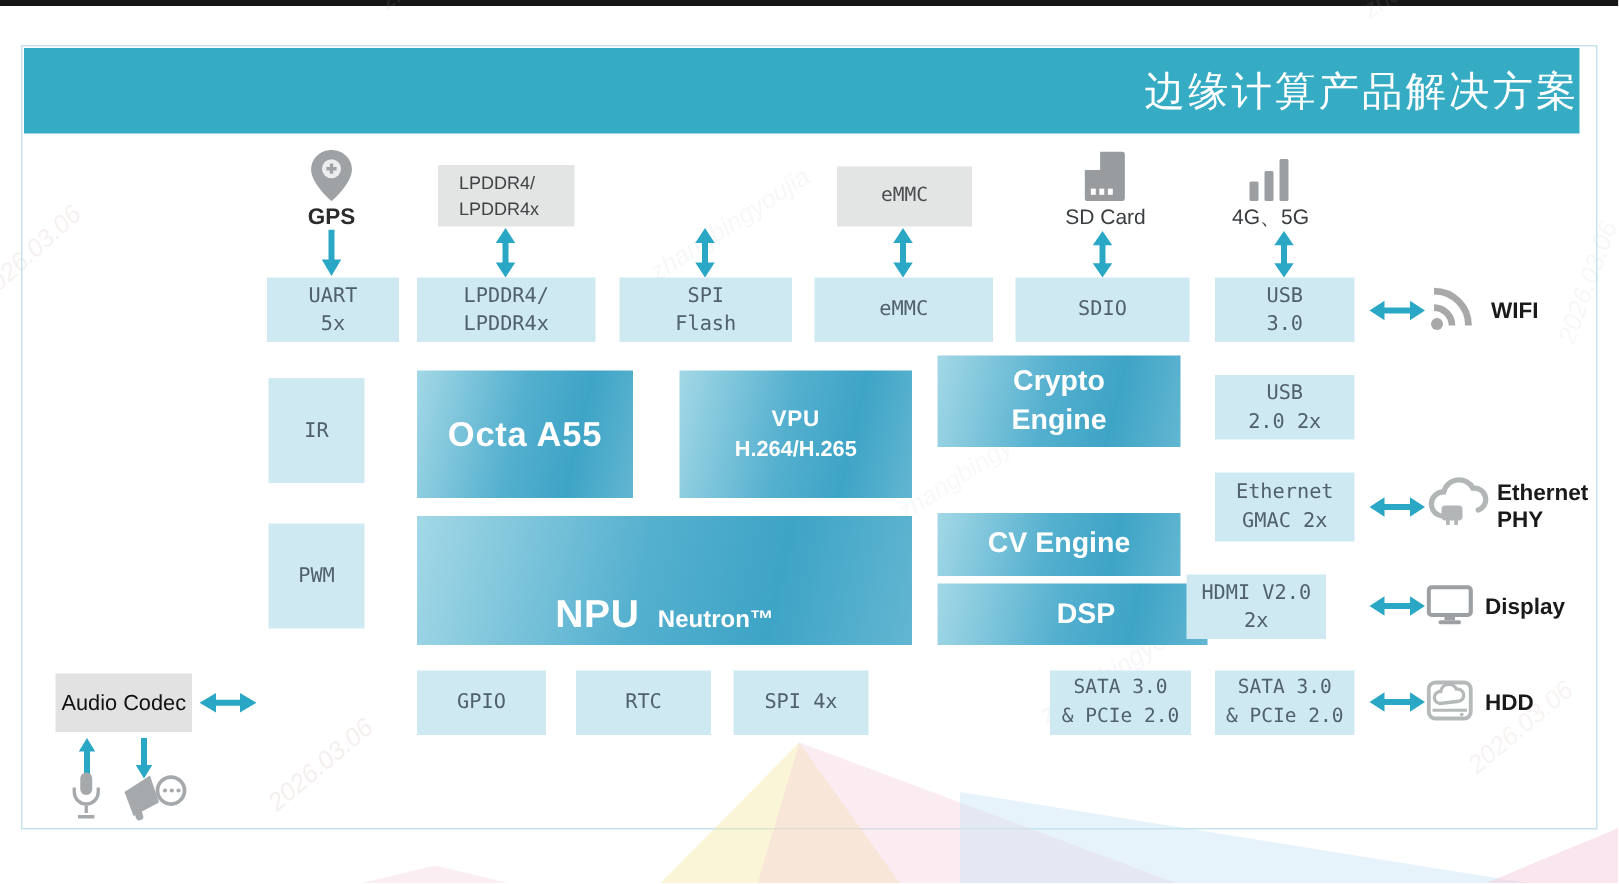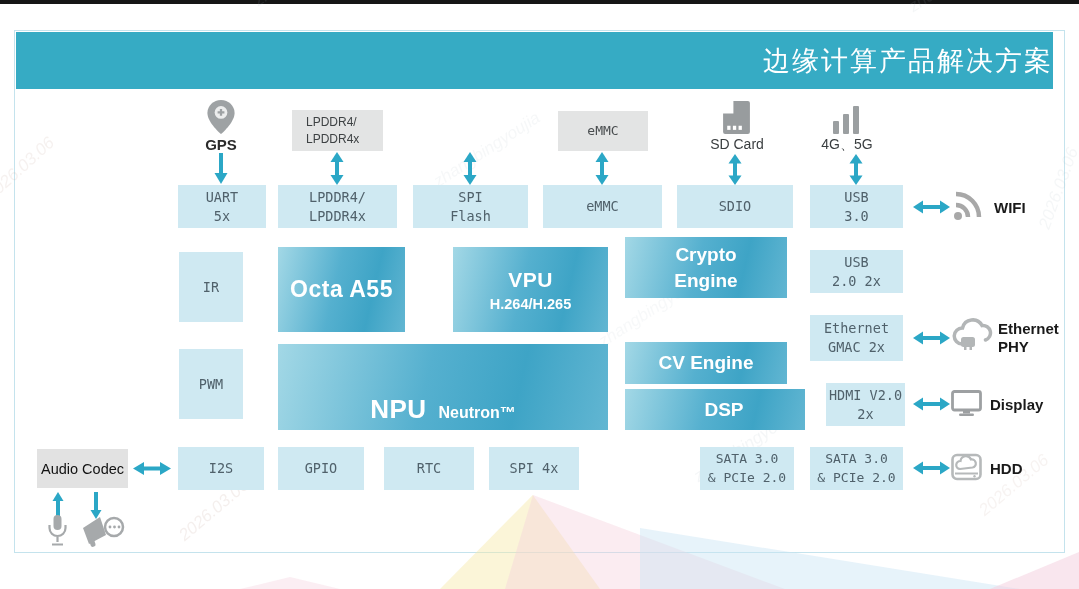--- a/index.html
+++ b/index.html
@@ -154,25 +154,25 @@
   <div class="abs" style="left:952px;top:190px;">
     <svg width="34" height="31" viewBox="0 0 34 31">
       <circle cx="6" cy="26" r="4" fill="#a8a8a8"></circle>
       <path d="M4 15 a12 12 0 0 1 12 12" stroke="#a8a8a8" stroke-width="4.5" fill="none"></path>
       <path d="M4 4 a23 23 0 0 1 23 23" stroke="#a8a8a8" stroke-width="4.5" fill="none"></path>
     </svg>
   </div>
   <div class="abs extlbl" style="left:994px;top:199px;">WIFI</div>
 
   <div class="abs mbox" style="left:179px;top:252px;width:64px;height:70px;">IR</div>
-  <div class="abs grad" style="left:278px;top:247px;width:127px;height:85px;">
+  <div class="abs grad" style="left:278px;top:247px;width:144px;height:85px;">
     <span class="big">Octa A55</span>
   </div>
   <div class="abs grad" style="left:453px;top:247px;width:155px;height:85px;">
-    <span class="big" style="font-size:21px;text-align:right;">VPU</span>
+    <span class="big" style="font-size:15px;text-align:right;">VPU</span>
     <span class="sub">H.264/H.265</span>
   </div>
   <div class="abs grad" style="left:625px;top:237px;width:162px;height:61px;">
     <span class="med">Crypto
 Engine</span>
   </div>
   <div class="abs mbox" style="left:810px;top:250px;width:93px;height:43px;">USB
 2.0 2x</div>
 
   <div class="abs mbox" style="left:179px;top:349px;width:64px;height:70px;">PWM</div>
@@ -202,21 +202,21 @@
     <svg width="41" height="36" viewBox="0 0 41 36">
       <path d="M10 26 a8 8 0 0 1 .5-16 A10.5 10.5 0 0 1 30 7.5 A7.5 7.5 0 0 1 33.5 22" fill="none" stroke="#b3b6b7" stroke-width="3.5" stroke-linecap="round"></path>
       <rect x="9" y="19" width="14" height="10" rx="2.5" fill="#b3b6b7"></rect>
       <rect x="12" y="28" width="2.5" height="4" fill="#b3b6b7"></rect>
         <rect x="17.5" y="28" width="2.5" height="4" fill="#b3b6b7"></rect>
     </svg>
   </div>
   <div class="abs extlbl" style="left:998px;top:320px;">Ethernet
 PHY</div>
 
-  <div class="abs mbox" style="left:826px;top:383px;width:79px;height:43px;">HDMI V2.0
+  <div class="abs mbox" style="left:791px;top:383px;width:93px;height:43px;">HDMI V2.0
 2x</div>
   <div class="abs" style="left:913px;top:397px;">
     <svg width="37" height="14" viewBox="0 0 37 14">
         <polygon points="0,7 10,.5 10,13.5" fill="#2ba7c6"></polygon>
         <rect x="9" y="5" width="19" height="4" fill="#2ba7c6"></rect>
         <polygon points="37,7 27,.5 27,13.5" fill="#2ba7c6"></polygon>
       </svg>
   </div>
   <div class="abs" style="left:951px;top:390px;">
     <svg width="31" height="27" viewBox="0 0 31 27">
@@ -228,21 +228,20 @@
   <div class="abs extlbl" style="left:990px;top:396px;">Display</div>
 
   <div class="abs audio" style="left:37px;top:449px;width:91px;height:39px;">Audio Codec</div>
   <div class="abs" style="left:133px;top:461px;">
     <svg width="38" height="15" viewBox="0 0 38 15">
         <polygon points="0,7.5 11,1 11,14" fill="#2ba7c6"></polygon>
         <rect x="10" y="5.5" width="18" height="4" fill="#2ba7c6"></rect>
         <polygon points="38,7.5 27,1 27,14" fill="#2ba7c6"></polygon>
       </svg>
   </div>
-  <div class="abs mbox" style="left:178px;top:447px;width:86px;height:43px;">I2S</div>
   <div class="abs mbox" style="left:278px;top:447px;width:86px;height:43px;">GPIO</div>
   <div class="abs mbox" style="left:384px;top:447px;width:90px;height:43px;">RTC</div>
   <div class="abs mbox" style="left:489px;top:447px;width:90px;height:43px;">SPI 4x</div>
   <div class="abs mbox" style="left:700px;top:447px;width:94px;height:43px;font-size:13px;">SATA 3.0
 &amp; PCIe 2.0</div>
   <div class="abs mbox" style="left:810px;top:447px;width:93px;height:43px;font-size:13px;">SATA 3.0
 &amp; PCIe 2.0</div>
   <div class="abs" style="left:913px;top:461px;">
     <svg width="37" height="14" viewBox="0 0 37 14">
         <polygon points="0,7 10,.5 10,13.5" fill="#2ba7c6"></polygon>

